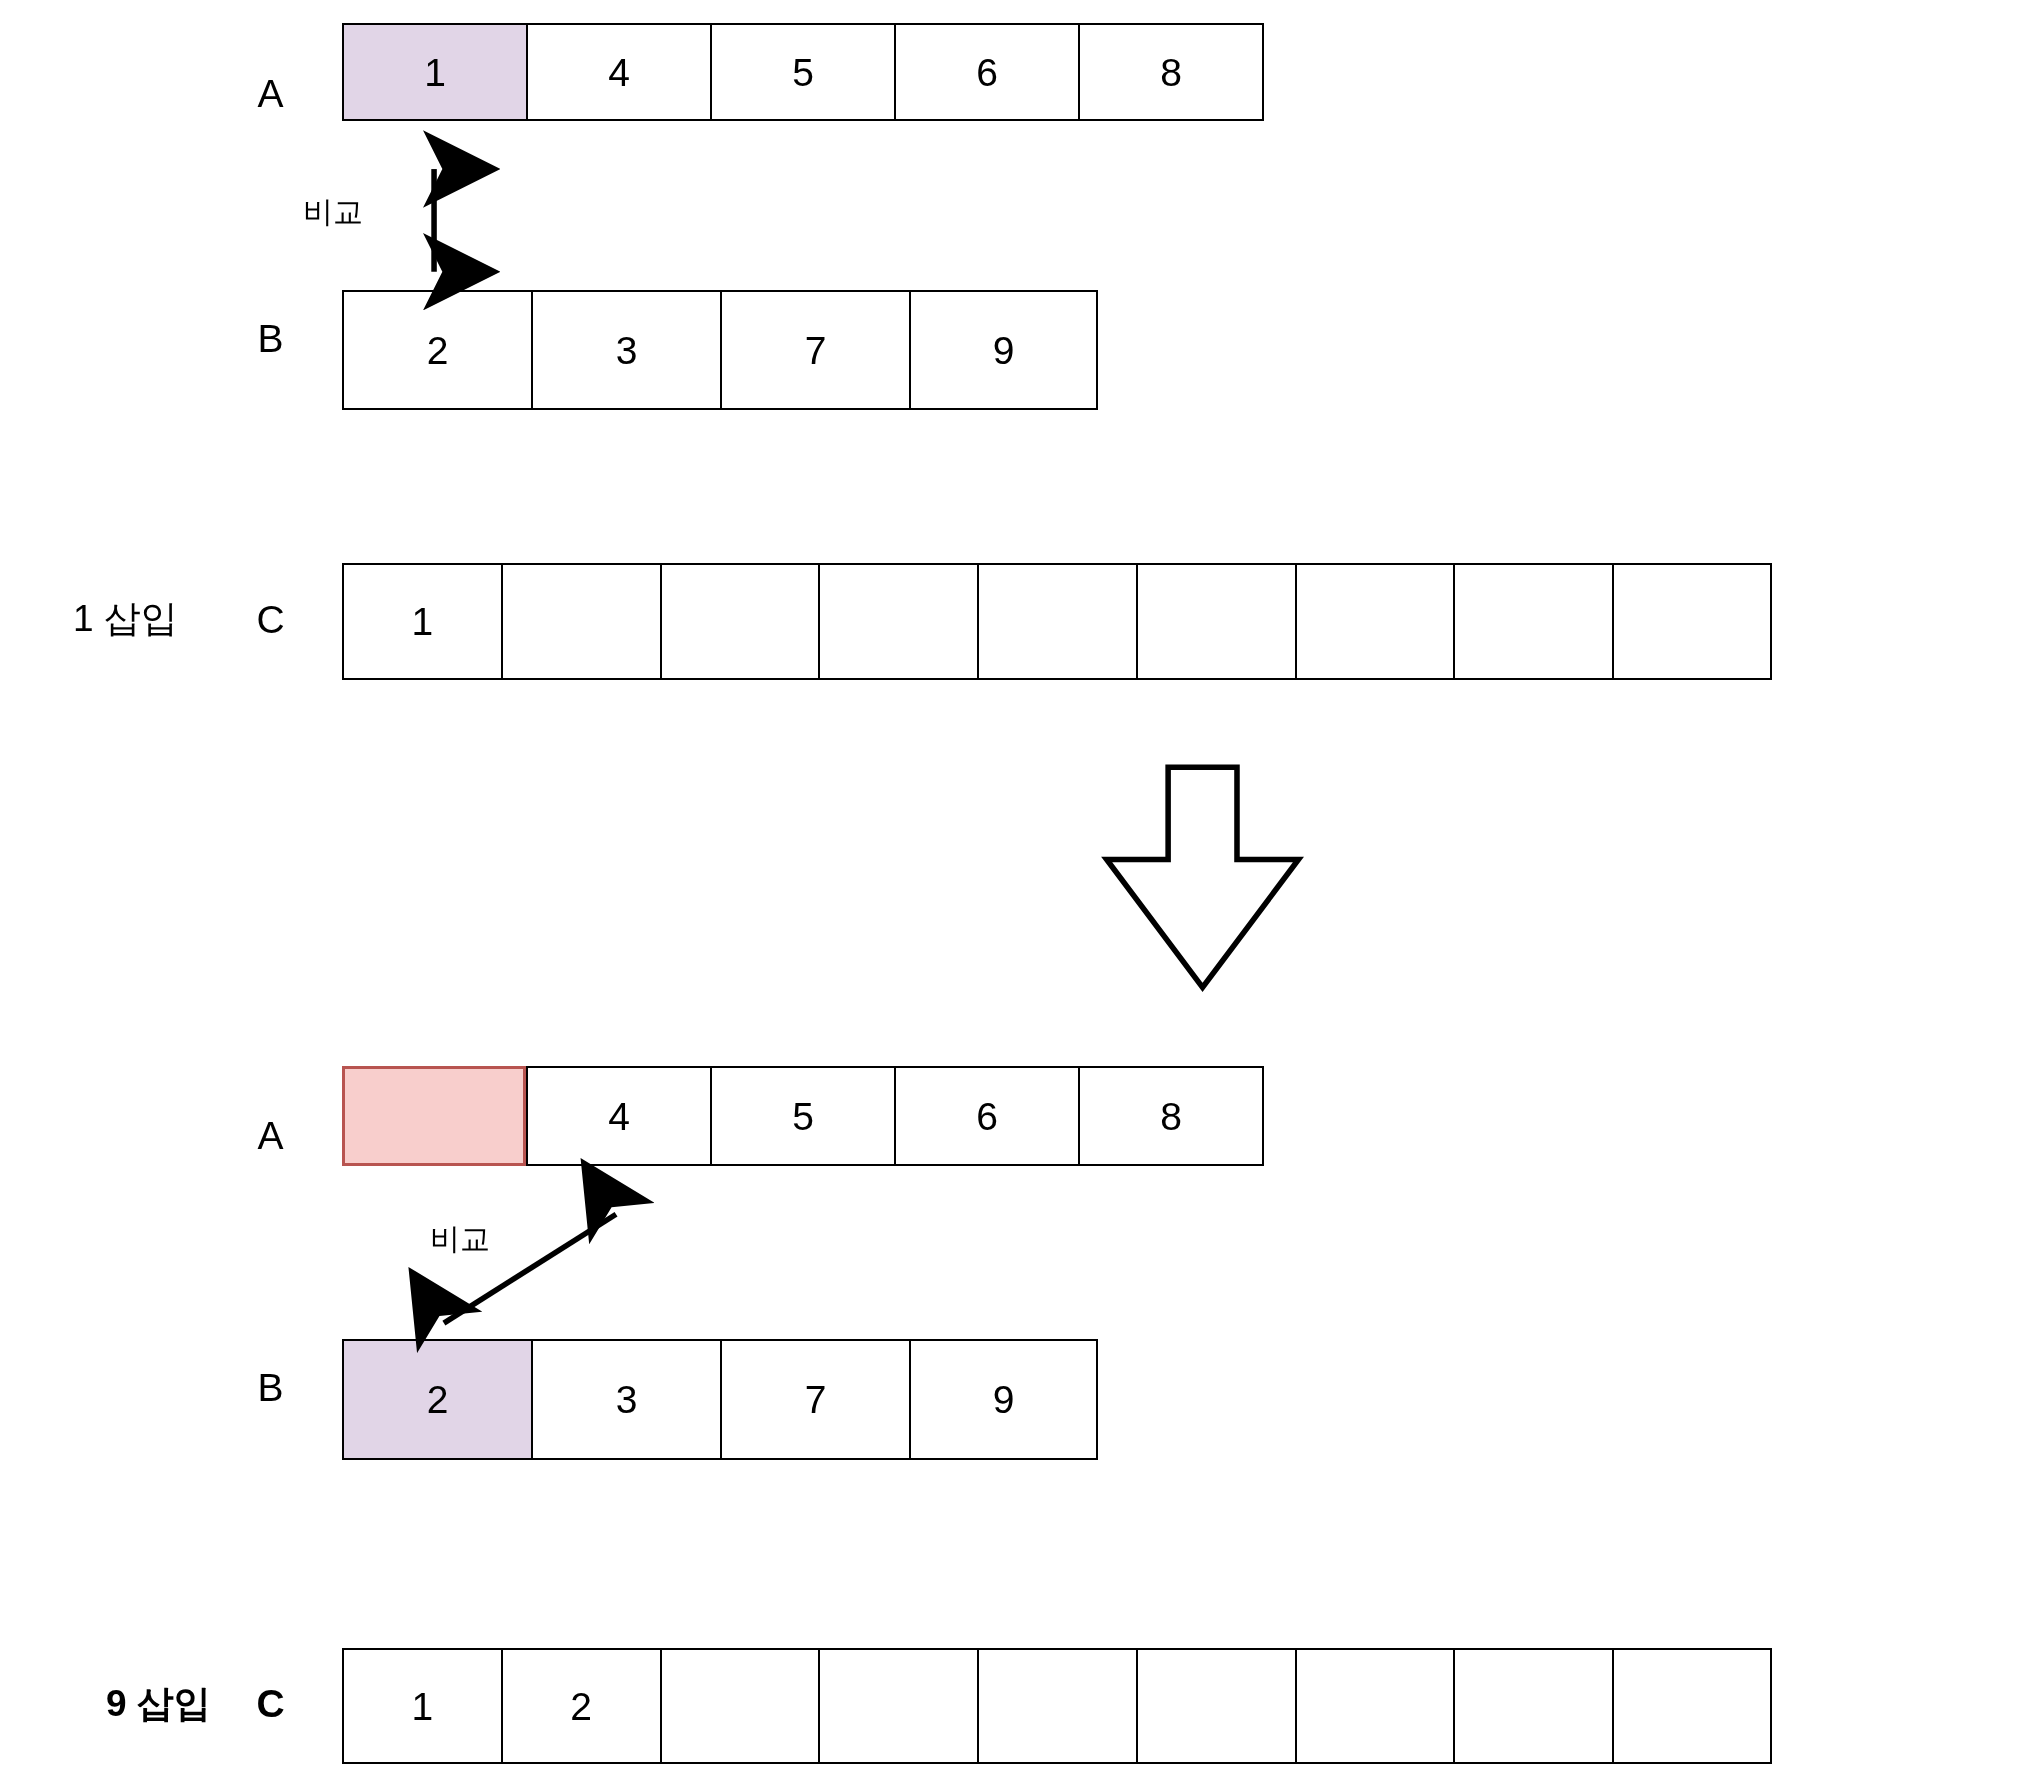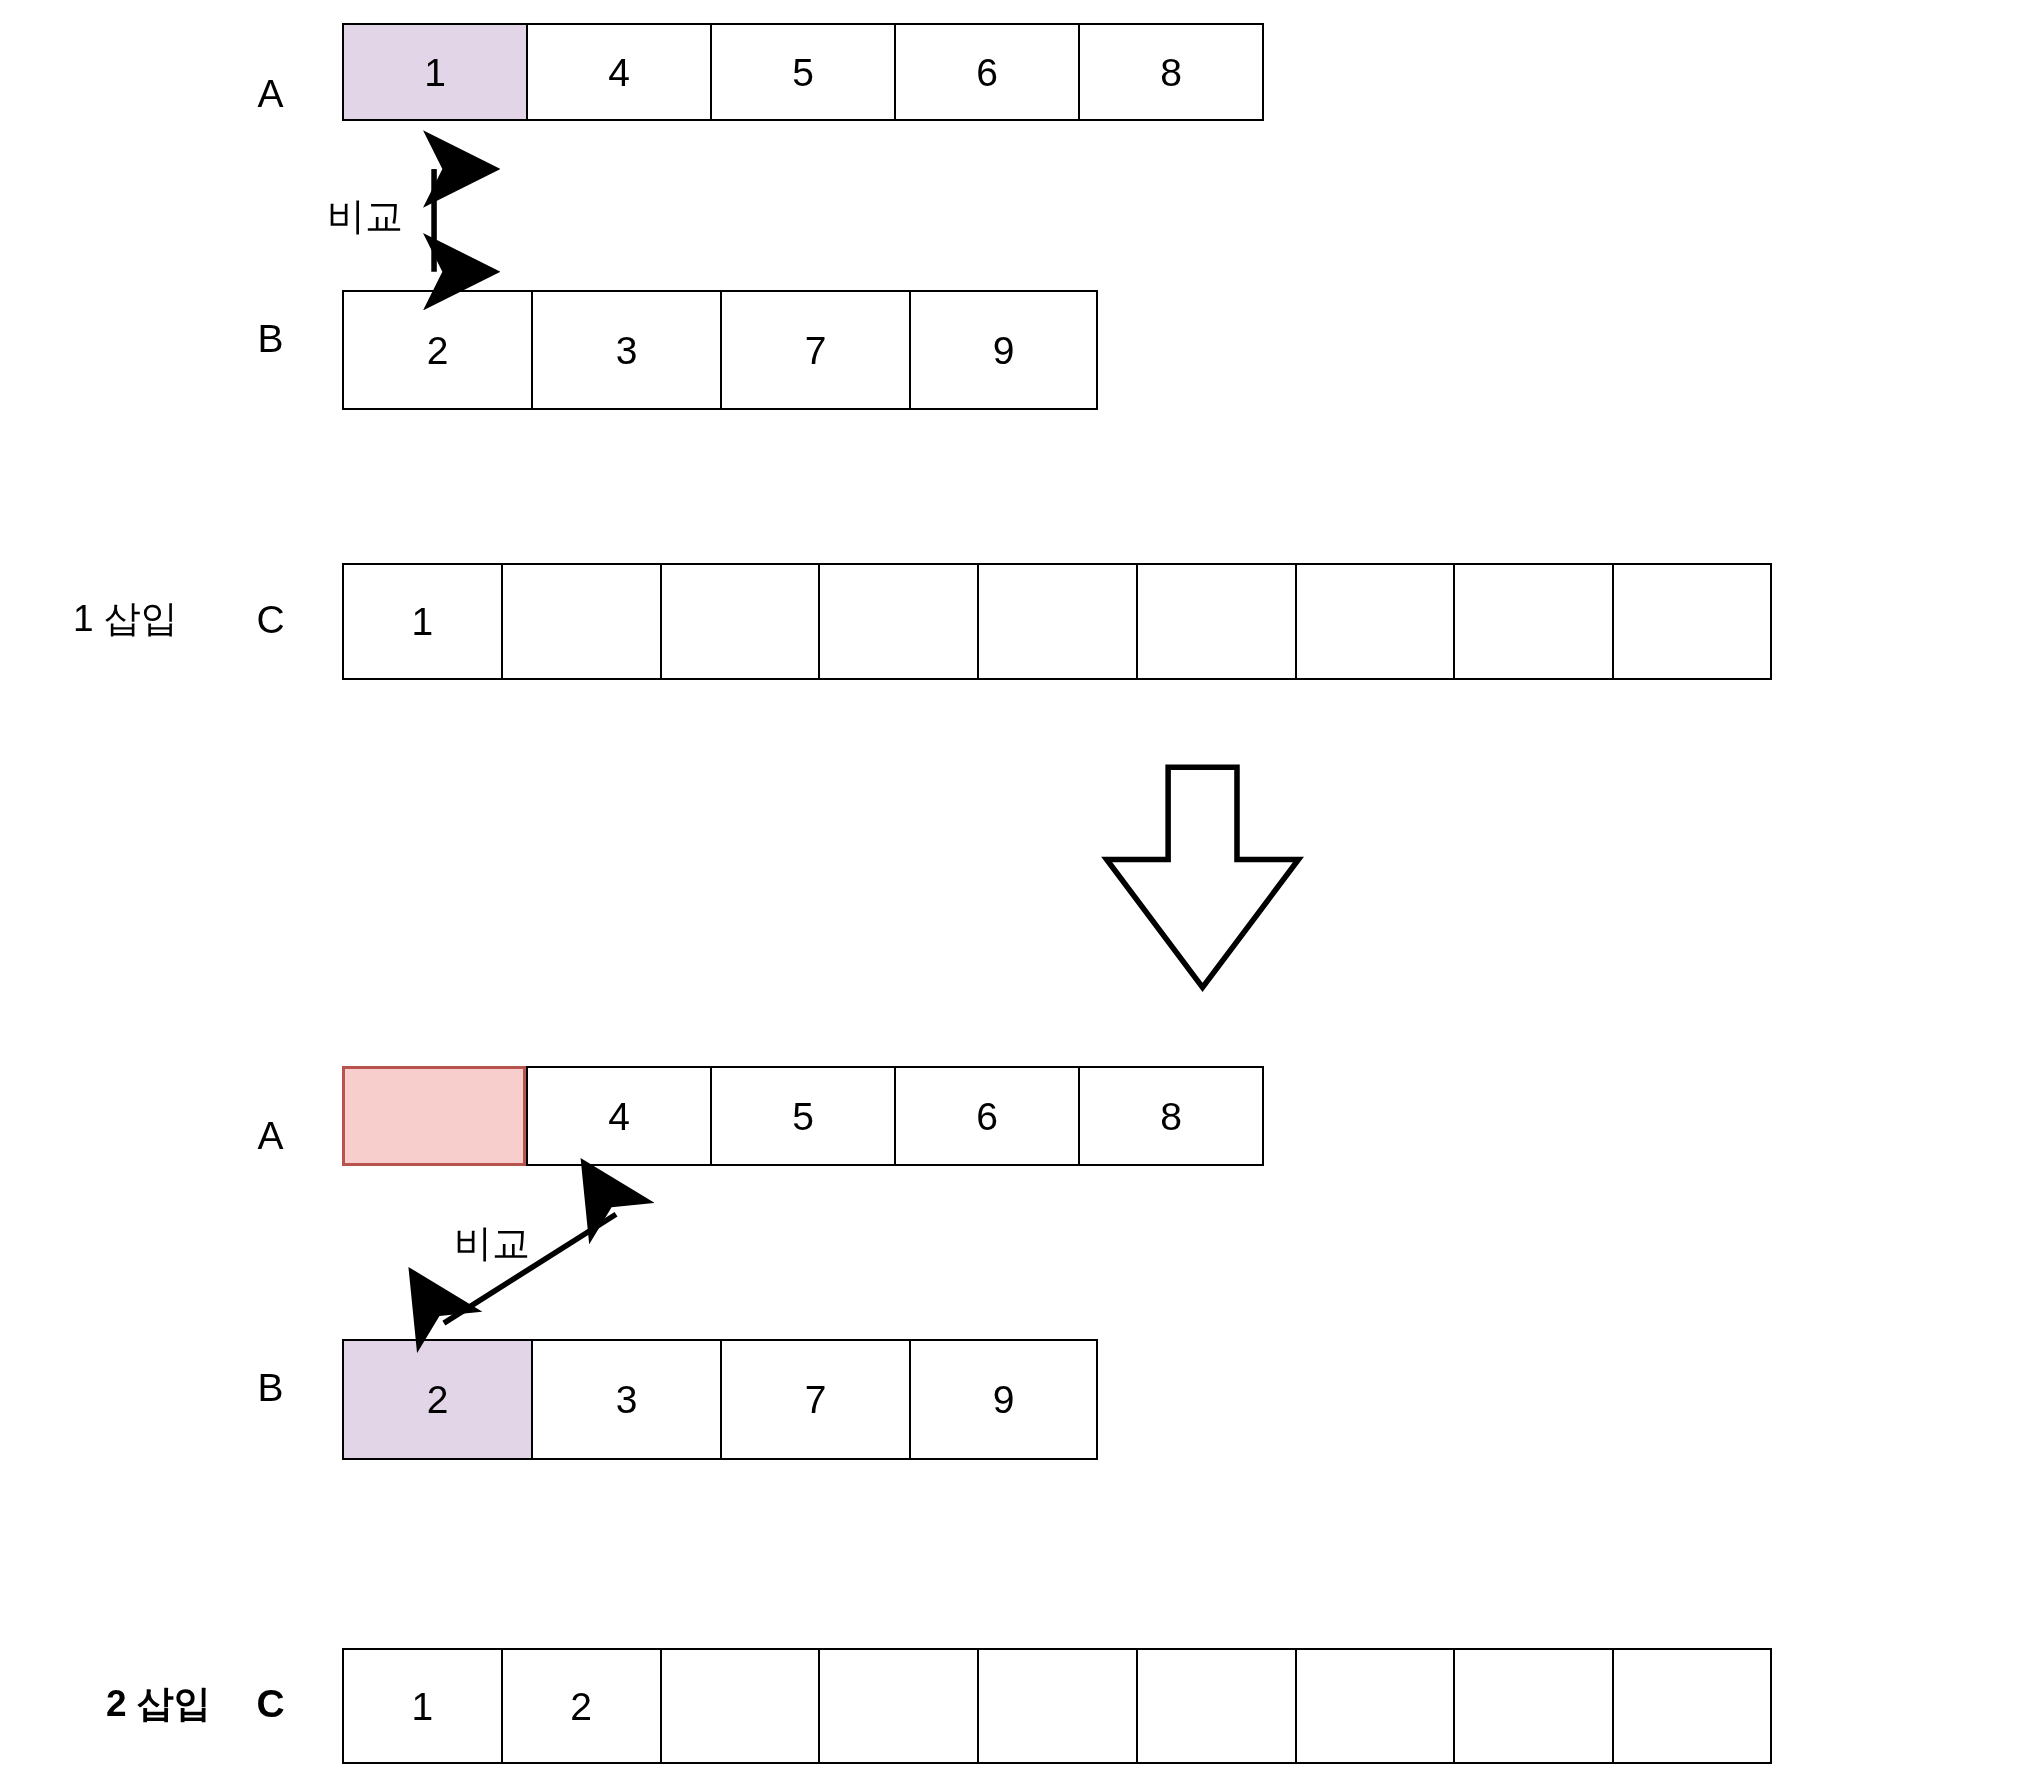--- a/index.html
+++ b/index.html
@@ -36,25 +36,24 @@
     font-size: 37px;
     line-height: 1;
     color: #000;
     white-space: nowrap;
   }
   .step-label.bold { font-weight: bold; }
 
   
   .compare-label {
     position: absolute;
-    font-size: 38px;
+    font-size: 30px;
     line-height: 1;
     color: #000;
     white-space: nowrap;
-    margin-left: 24px;
   }
 
   
   .array {
     position: absolute;
     display: flex;
     box-sizing: border-box;
   }
   .cell {
     box-sizing: border-box;
@@ -150,21 +149,21 @@
 
   <div class="row-label" style="left:246px; top:1368px;">B</div>
 
   <div class="array" id="b2" style="left:342px; top:1339px; width:758px; height:121px;">
     <div class="cell hl-purple" style="width:189px;height:121px;">2</div>
     <div class="cell" style="width:189px;height:121px;">3</div>
     <div class="cell" style="width:189px;height:121px;">7</div>
     <div class="cell" style="width:189px;height:121px;">9</div>
   </div>
 
-  <div class="step-label bold" style="left:106px; top:1685px;">2 삽입</div>
+  <div class="step-label bold" style="left:106px; top:1685px;">9 삽입</div>
 
   <div class="row-label bold" style="left:246px; top:1684px;">C</div>
 
   <div class="array" id="c2" style="left:342px; top:1648px; width:1430px; height:116px;">
     <div class="cell" style="width:159px;height:116px;">1</div>
     <div class="cell" style="width:159px;height:116px;">2</div>
     <div class="cell" style="width:159px;height:116px;"></div>
     <div class="cell" style="width:159px;height:116px;"></div>
     <div class="cell" style="width:159px;height:116px;"></div>
     <div class="cell" style="width:159px;height:116px;"></div>

